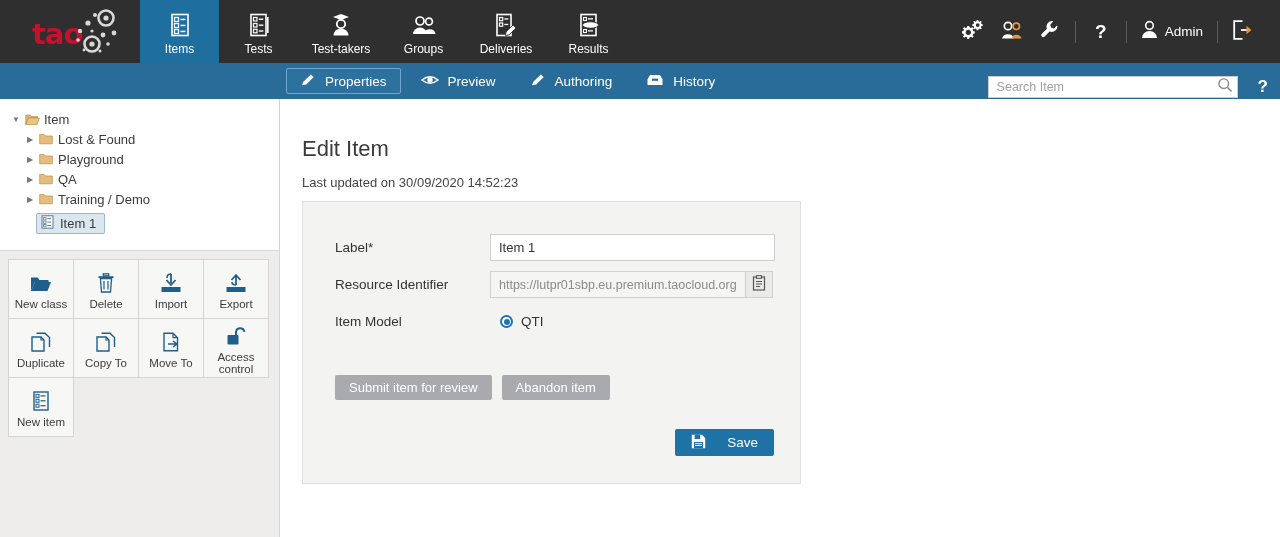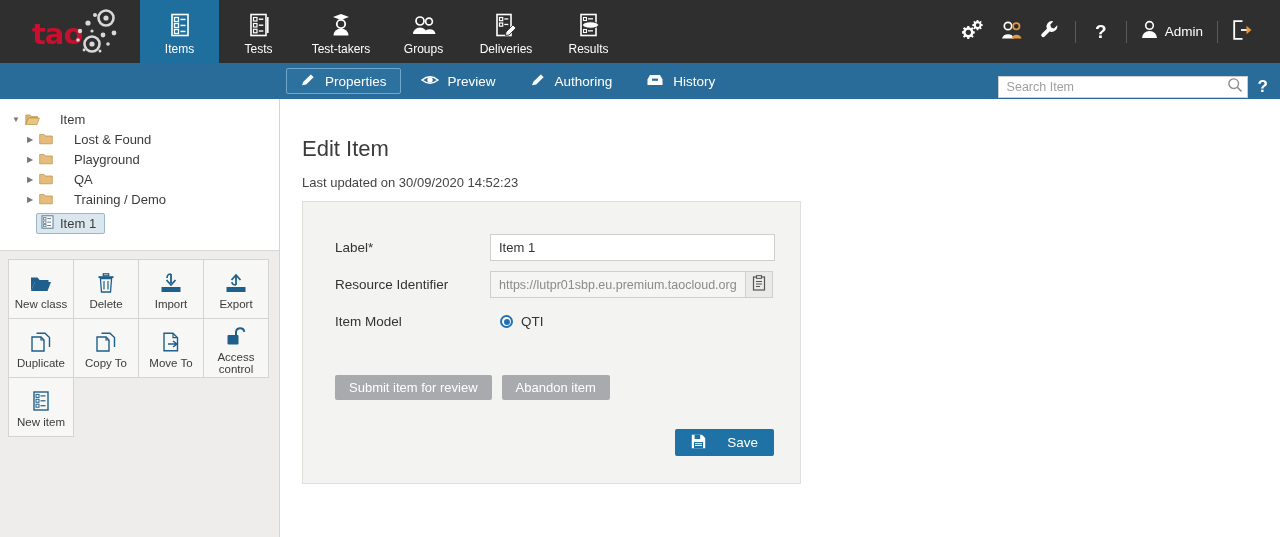--- a/index.html
+++ b/index.html
@@ -85,21 +85,21 @@
     cursor: pointer; border-radius: 2px;
     border: 1px solid transparent;
     margin-right: 6px;
   }
   .subtab.active {
     border: 1px solid #6fa8cc;
     background: #2d729f;
   }
   #subnav-right {
     position: absolute; right: 8px; top: 0;
-    height: 48px; display: flex; align-items: center; gap: 10px;
+    height: 48px; display: flex; align-items: center; gap: 20px;
   }
   #search-box {
     width: 250px; height: 22px;
     background: #ffffff; border: 1px solid #cccccc;
     display: flex; align-items: center;
     padding: 0 4px 0 6px;
   }
   #search-input {
     border: none; outline: none; flex: 1;
     font-size: 12.5px; font-family: "Liberation Sans", sans-serif;
@@ -130,21 +130,21 @@
     height: 20px; cursor: pointer;
     font-size: 13px; color: #3b3b3b;
   }
   .tree-node.level0 { padding-left: 10px; }
   .tree-node.level1 { padding-left: 24px; }
   .tw-arrow {
     width: 12px; display: flex; align-items: center; justify-content: center;
     color: #777; font-size: 8px;
   }
   .tw-icon { width: 20px; display: flex; align-items: center; justify-content: center; }
-  .tw-label { margin-left: 18px; }
+  .tw-label { margin-left: 2px; }
   .tree-node.selected .tw-label {
     background: #dbe7ee; border: 1px solid #9bb7c8;
     padding: 1px 8px 1px 4px; border-radius: 2px;
     margin-left: 0px; display: flex; align-items: center; gap: 6px;
   }
 
   #actions-panel {
     padding: 8px 8px 0 8px;
     display: flex; flex-wrap: wrap;
     width: 280px;

